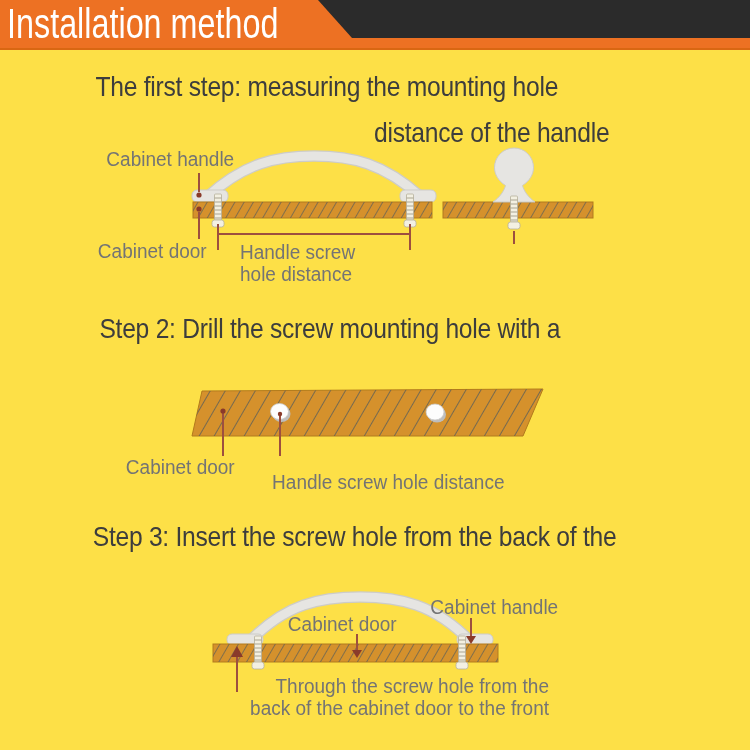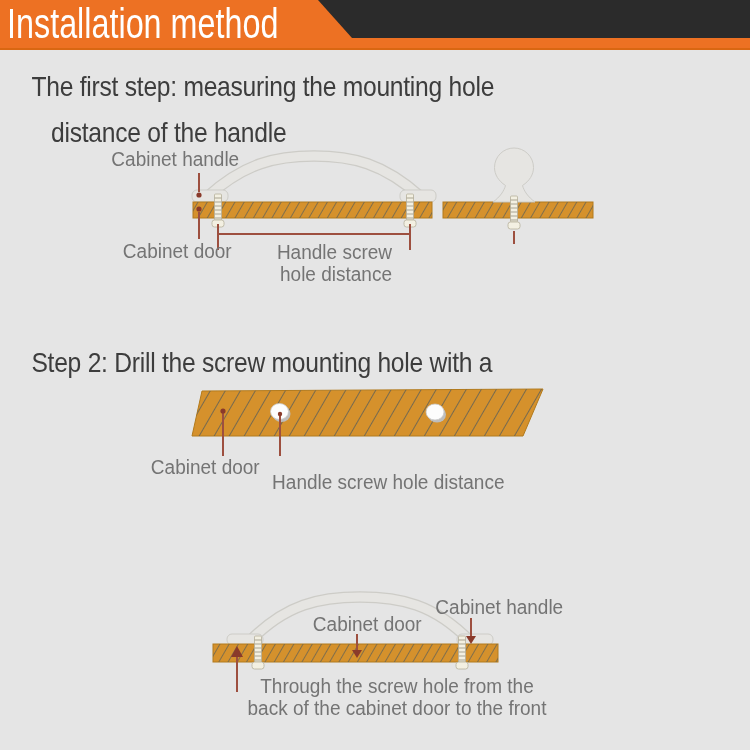--- a/index.html
+++ b/index.html
@@ -5,39 +5,39 @@
   :root{
     --accent_orange:#ED7123; --header_band:#2B2B2B; --heading_text:#3D3D3D;
     --label_text:#747474; --board_fill:#D5912C; --board_edge:#B27A1C;
     --hatch:#6B6553; --handle_fill:#E6E5E2; --handle_edge:#CDCCC7;
     --annotation_line:#9D4F3F; --annotation_dark:#8A3A2A;
     --screw_fill:#F3F0E2; --screw_edge:#B5B09C; --screw_thread:#A9A492;
   }
   *{margin:0;padding:0;box-sizing:border-box;}
   html,body{width:750px;height:750px;background:#fff;}
   body{font-family:"Liberation Sans", sans-serif;}
-  .page{position:relative;width:750px;height:750px;overflow:hidden;background:#e5e5e5;}
+  .page{position:relative;width:750px;height:750px;overflow:hidden;background:#fde047;}
 
   .header{position:absolute;left:0;top:0;width:750px;height:50px;
           background:var(--accent_orange,#ED7123);border-bottom:2px solid #D96712;}
   .header-band{position:absolute;right:0;top:0;width:432px;height:38px;
           background:var(--header_band,#2B2B2B);
           clip-path:polygon(0 0,100% 0,100% 100%,34px 100%);}
   .header-title{position:absolute;left:7px;top:0;height:48px;line-height:48px;
           color:#fff;font-size:42px;white-space:nowrap;}
   .header-title .sq{display:inline-block;transform:scaleX(0.77);transform-origin:0 50%;}
 
   .heading{position:absolute;color:var(--heading_text,#3D3D3D);font-size:28px;
-          height:34px;line-height:34px;text-align:left;white-space:nowrap;}
+          height:34px;line-height:34px;text-align:right;white-space:nowrap;}
   .heading .sq{display:inline-block;transform:scaleX(0.88);transform-origin:50% 50%;letter-spacing:-0.3px;}
 
   .lbl{position:absolute;color:var(--label_text,#747474);font-size:20px;
-       line-height:22px;text-align:right;white-space:nowrap;}
+       line-height:22px;text-align:left;white-space:nowrap;}
   .lbl .sq{display:inline-block;transform:scaleX(0.95);transform-origin:50% 50%;}
-  .lbl-left{text-align:center;}
+  .lbl-left{text-align:right;}
   .lbl-left .sq{transform-origin:0 50%;}
 
   svg{position:absolute;left:0;display:block;}
 </style>
 </head>
 <body>
 
 <div class="page">
 
   <div class="header">
@@ -95,21 +95,21 @@
     <circle cx="199" cy="209" r="2.6" style="fill:var(--annotation_dark,#8A3A2A)"></circle>
   </svg>
 
   <div class="lbl" style="left:103px;top:148px;width:140px;"><span class="sq">Cabinet handle</span></div>
   <div class="lbl" style="left:95px;top:240px;width:140px;"><span class="sq">Cabinet door</span></div>
   <div class="lbl" style="left:236px;top:241px;width:160px;">
     <span class="sq" style="display:block;">Handle screw</span>
     <span class="sq" style="display:block;">hole distance</span>
   </div>
 
-  <div class="heading" style="left:0;top:312px;width:584px;margin-top:34px;"><span class="sq">Step 2: Drill the screw mounting hole with a</span></div>
+  <div class="heading" style="left:8px;top:312px;width:584px;"><span class="sq">Step 2: Drill the screw mounting hole with a</span></div>
 
   <svg style="top:380px;" width="750" height="110" viewBox="0 380 750 110">
     <g>
       <polygon points="202,391 543,389 523,436 192,436" style="fill:var(--board_fill,#D5912C);stroke:var(--board_edge,#B27A1C);stroke-width:1"></polygon>
       <polygon points="202,391 543,389 523,436 192,436" fill="url(#hatch2)"></polygon>
     </g>
     <g>
       <ellipse cx="281.5" cy="414" rx="9" ry="8" style="fill:#BDBDBD"></ellipse>
       <ellipse cx="279.5" cy="411.5" rx="9" ry="8" style="fill:#FDFDFD;stroke:#C8C8C8;stroke-width:0.8"></ellipse>
     </g>
@@ -121,20 +121,21 @@
       <line x1="223" y1="413" x2="223" y2="456"></line>
       <line x1="280" y1="416" x2="280" y2="456"></line>
     </g>
     <circle cx="223" cy="411" r="2.6" style="fill:var(--annotation_dark,#8A3A2A)"></circle>
     <circle cx="280" cy="414" r="2.2" style="fill:var(--annotation_dark,#8A3A2A)"></circle>
   </svg>
 
   <div class="lbl" style="left:123px;top:456px;width:140px;"><span class="sq">Cabinet door</span></div>
   <div class="lbl" style="left:266px;top:456px;width:240px;margin-top:15px;"><span class="sq">Handle screw hole distance</span></div>
 
+  <div class="heading" style="left:0;top:520px;width:652px;"><span class="sq">Step 3: Insert the screw hole from the back of the</span></div>
 
   <svg style="top:585px;" width="750" height="115" viewBox="0 585 750 115">
 
     <path d="M 250 641 C 286 604 320 597 360 597 C 400 597 434 604 470 641" style="fill:none;stroke:var(--handle_edge,#CDCCC7);stroke-width:11.5"></path>
     <path d="M 250 641 C 286 604 320 597 360 597 C 400 597 434 604 470 641" style="fill:none;stroke:var(--handle_fill,#E6E5E2);stroke-width:9"></path>
     <rect x="227" y="634" width="36" height="11" rx="5" style="fill:var(--handle_fill,#E6E5E2);stroke:var(--handle_edge,#CDCCC7);stroke-width:1"></rect>
     <rect x="457" y="634" width="36" height="11" rx="5" style="fill:var(--handle_fill,#E6E5E2);stroke:var(--handle_edge,#CDCCC7);stroke-width:1"></rect>
 
     <g>
       <rect x="213" y="644" width="285" height="18" style="fill:var(--board_fill,#D5912C);stroke:var(--board_edge,#B27A1C);stroke-width:1"></rect>

